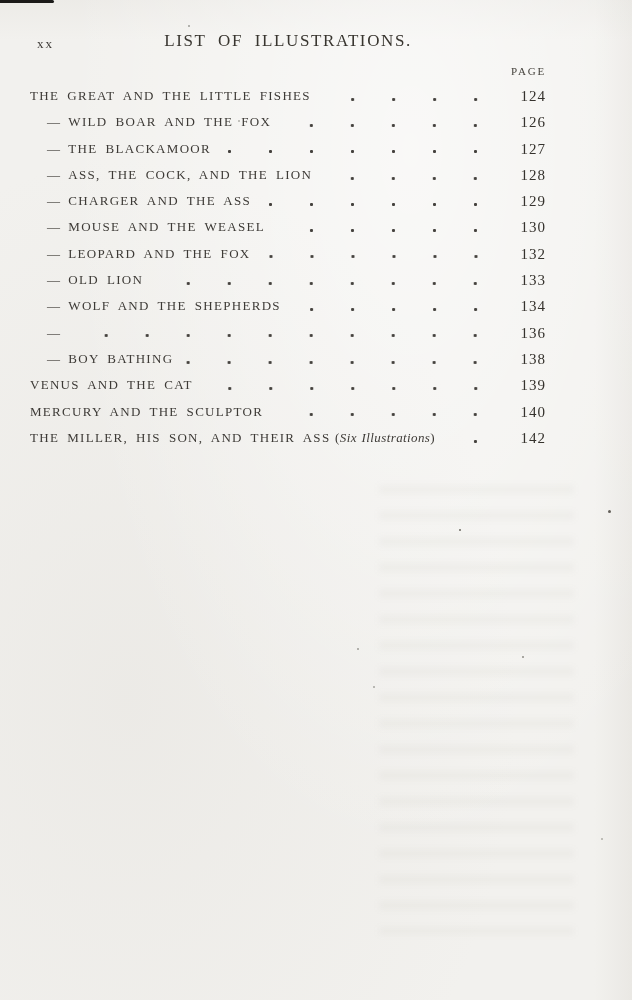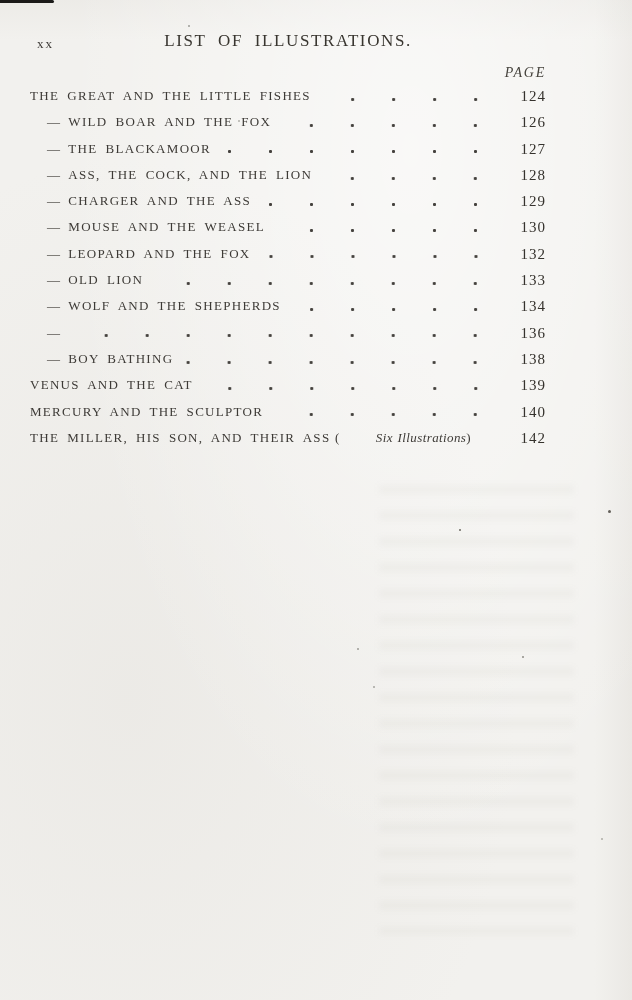--- a/index.html
+++ b/index.html
@@ -31,37 +31,36 @@
     font-size:13px;letter-spacing:2px;margin-left:6px;
   }
   .title{
     position:absolute;left:30px;top:31px;width:516px;
     margin:0;text-align:center;font-weight:normal;
     font-size:17px;letter-spacing:1.6px;word-spacing:6px;
     color:#38352f;
   }
   .col-header{
     position:absolute;left:30px;top:65px;width:516px;
-    text-align:right;font-size:14px;letter-spacing:1.8px;
+    text-align:right;font-size:11px;letter-spacing:1.8px;
     color:#45423c;
-    font-style:italic;
   }
   .list{
     position:absolute;left:30px;top:83px;width:516px;
   }
   .row{
     display:flex;align-items:center;
     line-height:26.3px;height:26.3px;
     font-size:13px;letter-spacing:1.3px;word-spacing:3.5px;
     white-space:nowrap;
   }
   .dash{margin-left:17px;margin-right:7px;}
   .etitle{flex:0 0 auto;}
   .note{flex:0 0 auto;letter-spacing:0.4px;word-spacing:1px;}
-  .note i{font-style:italic;margin-left:36px;}
+  .note i{font-style:italic;}
   .leader{
     flex:1 1 auto;
     height:3px;align-self:center;transform:translateY(3px);
     margin:0 12px 0 13px;
     background-image:radial-gradient(circle, #45423e 1.25px, rgba(0,0,0,0) 1.9px);
     background-size:41px 3px;
     background-repeat:repeat-x;
     background-position:right center;
   }
   .num{

